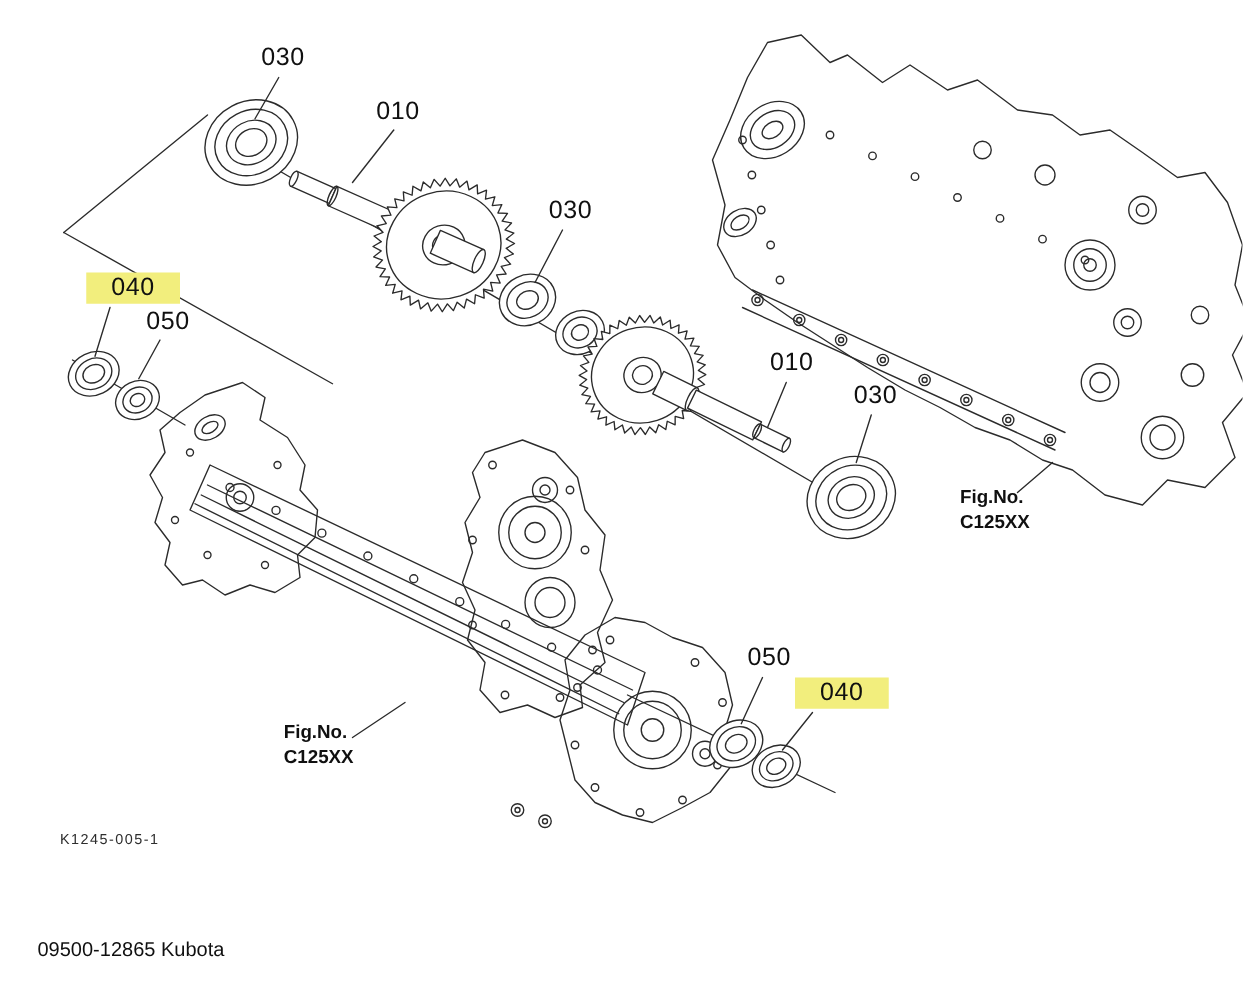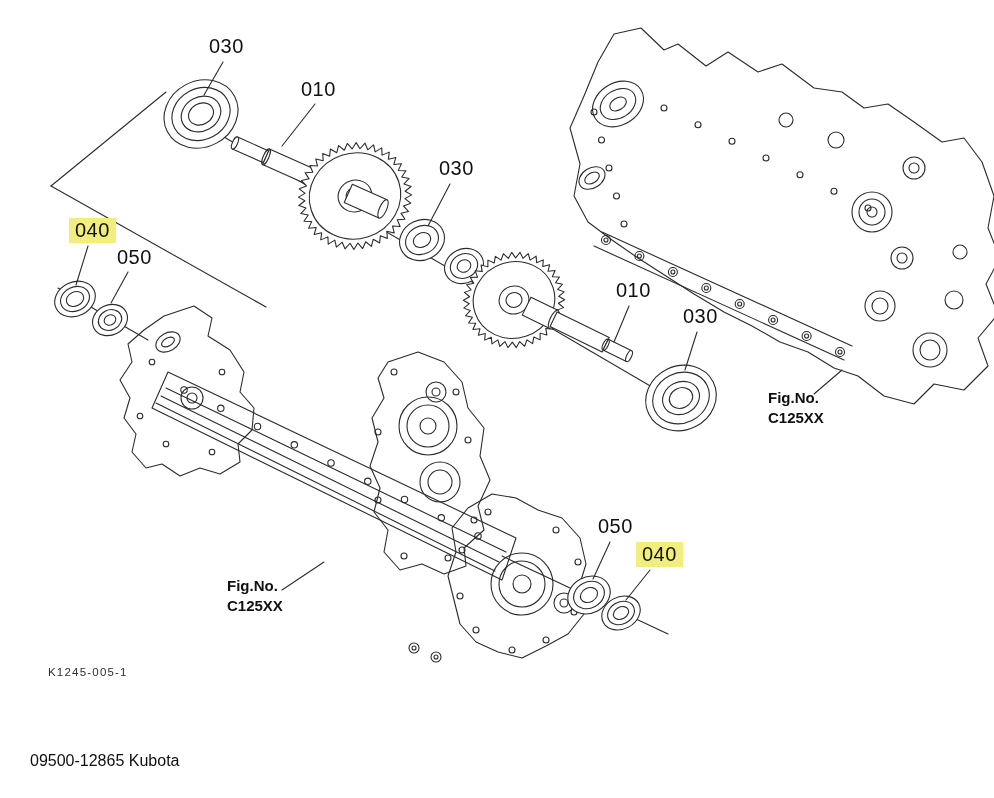--- a/index.html
+++ b/index.html
@@ -6,21 +6,21 @@
   html,body{margin:0;padding:0;background:#fff}
   body{width:994px;height:798px;font-family:"Liberation Sans",sans-serif;position:relative;overflow:hidden}
   #canvas{position:absolute;left:16px;top:0;width:936px;height:798px;background:#fff}
   #drawing{position:absolute;left:0;top:0}
   #drawing line,#drawing path,#drawing rect,#drawing ellipse,#drawing circle,#drawing polygon{
     stroke:var(--line,#2b2b2b);fill:none;stroke-width:1.1;stroke-linejoin:round;stroke-linecap:round}
   #drawing .fillw{fill:#fff}
   #drawing .thin{stroke:#4a4a4a;stroke-width:1}
   #drawing .leader{stroke:#3a3a3a;stroke-width:1}
   .callout{position:absolute;font-size:20px;color:#101010;letter-spacing:.5px;line-height:1;white-space:nowrap}
-  .callout.hl{background:var(--hl,#f2ee7d);padding:2px 6px 3px}
+  .callout.hl{background:var(--hl,#f2ee7d);padding:2px 20px 3px}
   .figref{position:absolute;font-size:15px;font-weight:700;color:#101010;line-height:1.3;white-space:nowrap}
   .dwg{position:absolute;font-size:11.5px;color:#2e2e2e;letter-spacing:1.2px;white-space:nowrap}
   .footer{position:absolute;font-size:16px;color:#101010;white-space:nowrap}
 </style>
 </head>
 <body>
 
 <div id="canvas">
 
   <svg id="drawing" width="994" height="798" viewBox="0 0 994 798">

